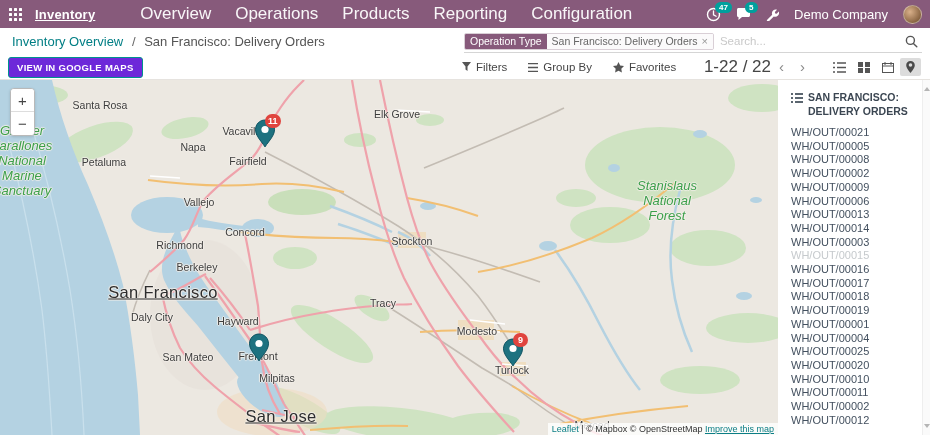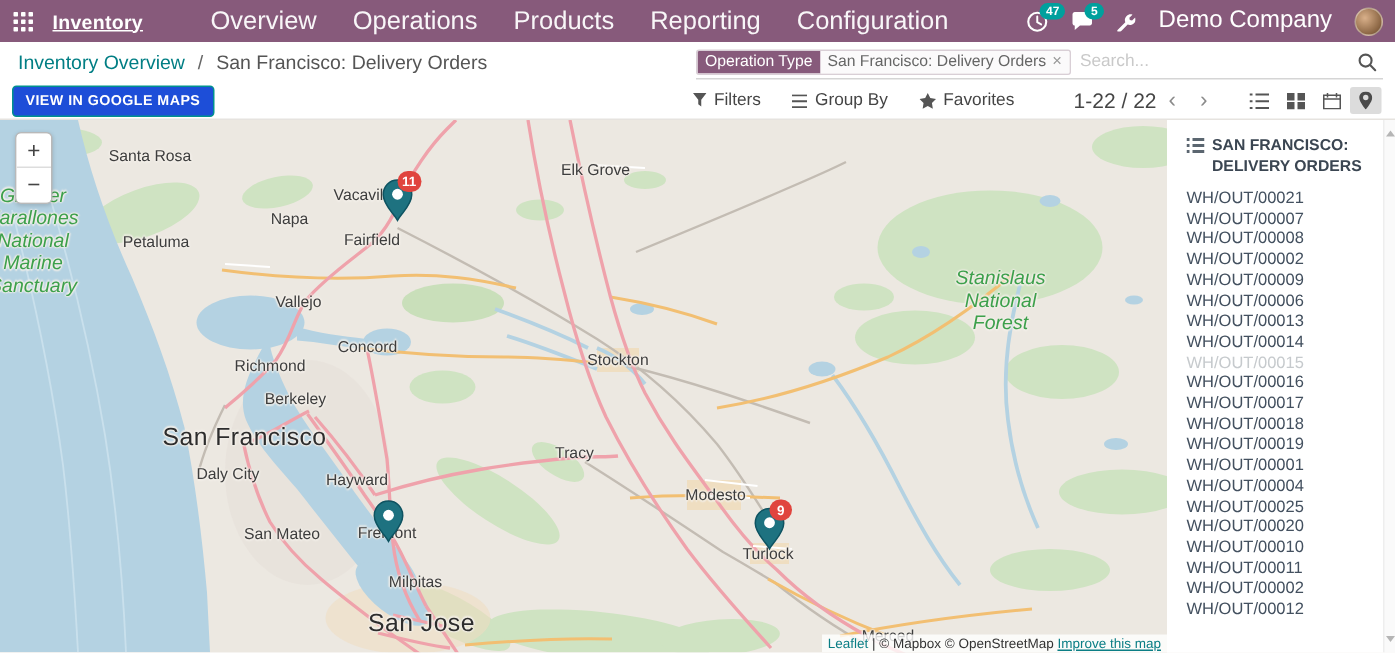--- a/index.html
+++ b/index.html
@@ -8,57 +8,57 @@
   
   .topbar { height:28px; background:#875a7b; display:flex; align-items:center; color:#fff; }
   .apps-grid { width:13px; height:13px; margin-left:9px; display:grid; grid-template-columns:repeat(3,3px); grid-template-rows:repeat(3,3px); gap:2px; cursor:pointer; }
   .apps-grid i { background:#fff; border-radius:0.5px; }
   .brand { font-size:13px; font-weight:bold; margin:0 0 0 13px; letter-spacing:.2px; cursor:pointer;text-decoration:underline; }
   .topnav { display:flex; margin-left:35px; gap:4px; }
   .topnav a { color:#fff; font-size:17px; padding:7px 10px; text-decoration:none; cursor:pointer; opacity:.95; }
   .top-right { margin-left:auto; display:flex; align-items:center; gap:15px; padding-right:8px; }
   .tb-ico { position:relative; display:inline-flex; cursor:pointer; }
   .tb-badge { position:absolute; top:-5px; left:9px; background:#00a09d; color:#fff; font-size:8px; font-weight:bold; line-height:11px; padding:0 4px; border-radius:7px; }
-  .company { font-size:16px; cursor:pointer;text-align:center; }
+  .company { font-size:13px; cursor:pointer;text-align:center; }
   .avatar { width:19px; height:19px; border-radius:50%; background:radial-gradient(circle at 35% 35%, #d9b08a, #8a6543 70%, #5d4027); border:1px solid rgba(255,255,255,.4); cursor:pointer; }
 
   
   .row1 { height:27px; display:flex; align-items:center; }
   .breadcrumb { font-size:13px; padding-left:12px; white-space:nowrap; }
   .breadcrumb .bc-link { color:#017e84; cursor:pointer; }
   .breadcrumb .bc-sep { color:#666; margin:0 5px; }
   .breadcrumb .bc-cur { color:#555; }
   .searchbar { margin-left:auto; width:458px; height:22px; display:flex; align-items:center; border-bottom:1px solid #d5d5d5; margin-right:8px; }
   .facet { display:flex; align-items:stretch; font-size:10.5px; border:1px solid #d9cfd6; border-radius:2px; overflow:hidden; height:17px; }
   .facet-label { background:#875a7b; color:#fff; padding:2px 5px; display:flex; align-items:center; }
   .facet-value { background:#fbfafb; color:#666; padding:2px 5px; display:flex; align-items:center; gap:4px; }
   .facet-x { color:#999; cursor:pointer; font-size:11px; }
   .searchbar input { flex:1; border:none; outline:none; font-size:11.5px; color:#555; margin-left:6px; background:transparent; }
   .searchbar input::placeholder { color:#c9c9c9; }
   .mag { margin-right:4px; cursor:pointer; display:inline-flex; }
 
   .row2 { height:25px; display:flex; align-items:center; position:relative; border-bottom:1px solid #e6e3df; }
-  .btn-maps { margin-left:8px; background:#1d4ed8; border:1px solid #00918e; color:#fff; font-size:9.5px; font-weight:bold; letter-spacing:.3px; padding:4px 8px; border-radius:3px; cursor:pointer; font-family:"Liberation Sans",sans-serif; }
+  .btn-maps { margin-left:8px; background:#6d28d9; border:1px solid #00918e; color:#fff; font-size:9.5px; font-weight:bold; letter-spacing:.3px; padding:4px 8px; border-radius:3px; cursor:pointer; font-family:"Liberation Sans",sans-serif; }
   .srch-opts { position:absolute; left:462px; display:flex; gap:21px; font-size:11.5px; color:#454545; }
   .srch-opts span { display:inline-flex; align-items:center; gap:5px; cursor:pointer; }
   .rt-tools { margin-left:auto; display:flex; align-items:center; padding-right:9px; }
-  .pager-txt { font-size:14px; color:#454545; }
+  .pager-txt { font-size:17px; color:#454545; }
   .pg-btn { color:#8a8a8a; font-size:15px; line-height:12px; padding:0 8px; cursor:pointer; background:none; border:none; font-family:"Liberation Sans",sans-serif; }
   .views { display:flex; margin-left:14px; }
   .vw { padding:3px 6px; display:inline-flex; align-items:center; cursor:pointer; border-radius:2px; }
   .vw.active { background:#dcdcdc; }
 
   
   .content { display:flex; height:355px; }
   .map { position:relative; width:778px; height:355px; overflow:hidden; background:#ece8e1; }
   .map svg.base { position:absolute; left:0; top:0; }
 
   .map-label { position:absolute; transform:translate(-50%,-50%); font-size:10.5px; color:#3d3d3d; white-space:pre-line; text-align:center; line-height:13px;
     text-shadow:-1px 0 1px #f3efe9,1px 0 1px #f3efe9,0 -1px 1px #f3efe9,0 1px 1px #f3efe9; pointer-events:none; }
-  .map-label.city-lg { font-size:16.5px; color:#2d2d2d; letter-spacing:.3px; }
+  .map-label.city-lg { font-size:16.5px; color:#2d2d2d; letter-spacing:.3px;text-decoration:underline; }
   .map-label.area { font-size:13px; font-style:italic; color:#3ca04b; line-height:15px; }
 
   .marker { position:absolute; width:22px; height:30px; cursor:pointer; }
   .mbadge { position:absolute; left:11px; top:-5px; min-width:15px; height:14px; padding:0 3px; background:#e0443e; color:#fff; font-size:9px; font-weight:bold; border-radius:8px; display:flex; align-items:center; justify-content:center; }
 
   .zoomctl { position:absolute; left:10px; top:8px; width:25px; border:1px solid #b9b9b9; border-radius:4px; overflow:hidden; background:#fff; box-shadow:0 1px 3px rgba(0,0,0,.15); }
   .zoomctl button { display:block; width:100%; height:23px; background:#fff; border:none; font-size:15px; color:#444; cursor:pointer; font-family:"Liberation Sans",sans-serif; }
   .zoomctl button:first-child { border-bottom:1px solid #ddd; }
 
   .attribution { position:absolute; right:0; bottom:0; background:rgba(255,255,255,.8); font-size:9px; color:#333; padding:1px 4px; white-space:nowrap; }
@@ -327,21 +327,21 @@
         <div class="map-label city" style="left: 180px; top: 165px;">Richmond</div>
         <div class="map-label city" style="left: 197px; top: 187px;">Berkeley</div>
         <div class="map-label city-lg" style="left: 163px; top: 212px;">San Francisco</div>
         <div class="map-label city" style="left: 383px; top: 223px;">Tracy</div>
         <div class="map-label city" style="left: 152px; top: 237px;">Daly City</div>
         <div class="map-label city" style="left: 238px; top: 241px;">Hayward</div>
         <div class="map-label city" style="left: 477px; top: 251px;">Modesto</div>
         <div class="map-label city" style="left: 258px; top: 276px;">Fremont</div>
         <div class="map-label city" style="left: 188px; top: 277px;">San Mateo</div>
         <div class="map-label city" style="left: 512px; top: 290px;">Turlock</div>
-        <div class="map-label city" style="left: 277px; top: 309px;">Milpitas</div>
+        <div class="map-label city" style="left: 277px; top: 298px;">Milpitas</div>
         <div class="map-label city-lg" style="left: 281px; top: 336px;">San Jose</div>
         <div class="map-label city" style="left: 592px; top: 345px;">Merced</div>
         <div class="map-label area" style="left: 667px; top: 120px;">Stanislaus
 National
 Forest</div>
         <div class="map-label area" style="left: 22px; top: 80px;">Greater
 Farallones
 National
 Marine
 Sanctuary</div>
@@ -382,27 +382,28 @@
               <rect x="4" y="4" width="8" height="2"></rect>
               <rect y="8" width="2" height="2"></rect>
               <rect x="4" y="8" width="8" height="2"></rect>
             </g>
           </svg>
       </span>
       <span>SAN FRANCISCO: DELIVERY ORDERS</span>
     </div>
     <div class="records">
         <a class="record">WH/OUT/00021</a>
-        <a class="record">WH/OUT/00007</a>
+        <a class="record">WH/OUT/00005</a>
         <a class="record">WH/OUT/00008</a>
         <a class="record">WH/OUT/00002</a>
         <a class="record">WH/OUT/00009</a>
         <a class="record">WH/OUT/00006</a>
         <a class="record">WH/OUT/00013</a>
         <a class="record">WH/OUT/00014</a>
+        <a class="record">WH/OUT/00003</a>
         <a class="record muted">WH/OUT/00015</a>
         <a class="record">WH/OUT/00016</a>
         <a class="record">WH/OUT/00017</a>
         <a class="record">WH/OUT/00018</a>
         <a class="record">WH/OUT/00019</a>
         <a class="record">WH/OUT/00001</a>
         <a class="record">WH/OUT/00004</a>
         <a class="record">WH/OUT/00025</a>
         <a class="record">WH/OUT/00020</a>
         <a class="record">WH/OUT/00010</a>

